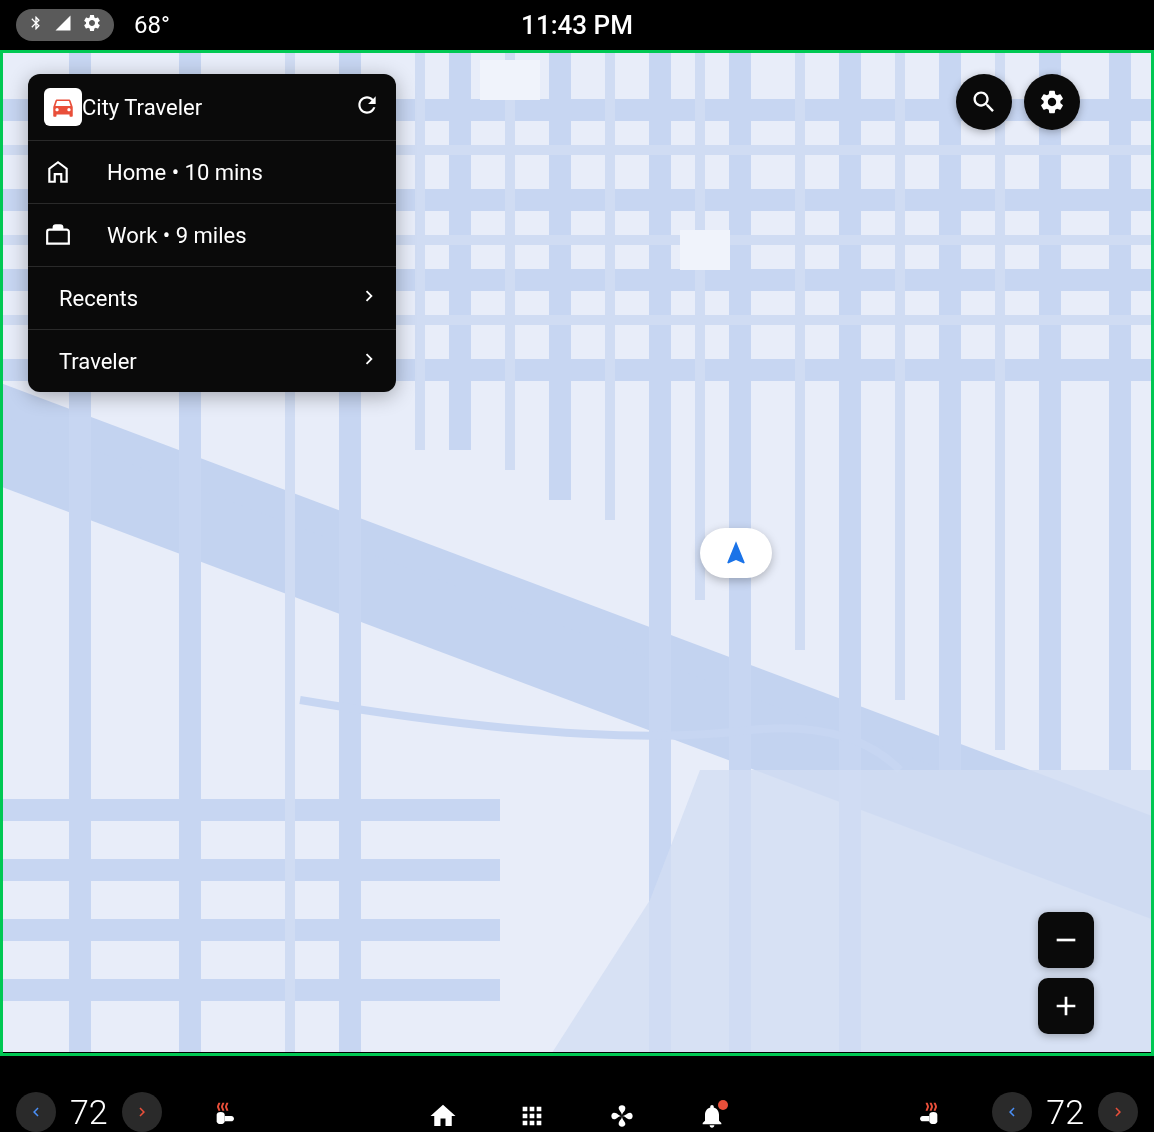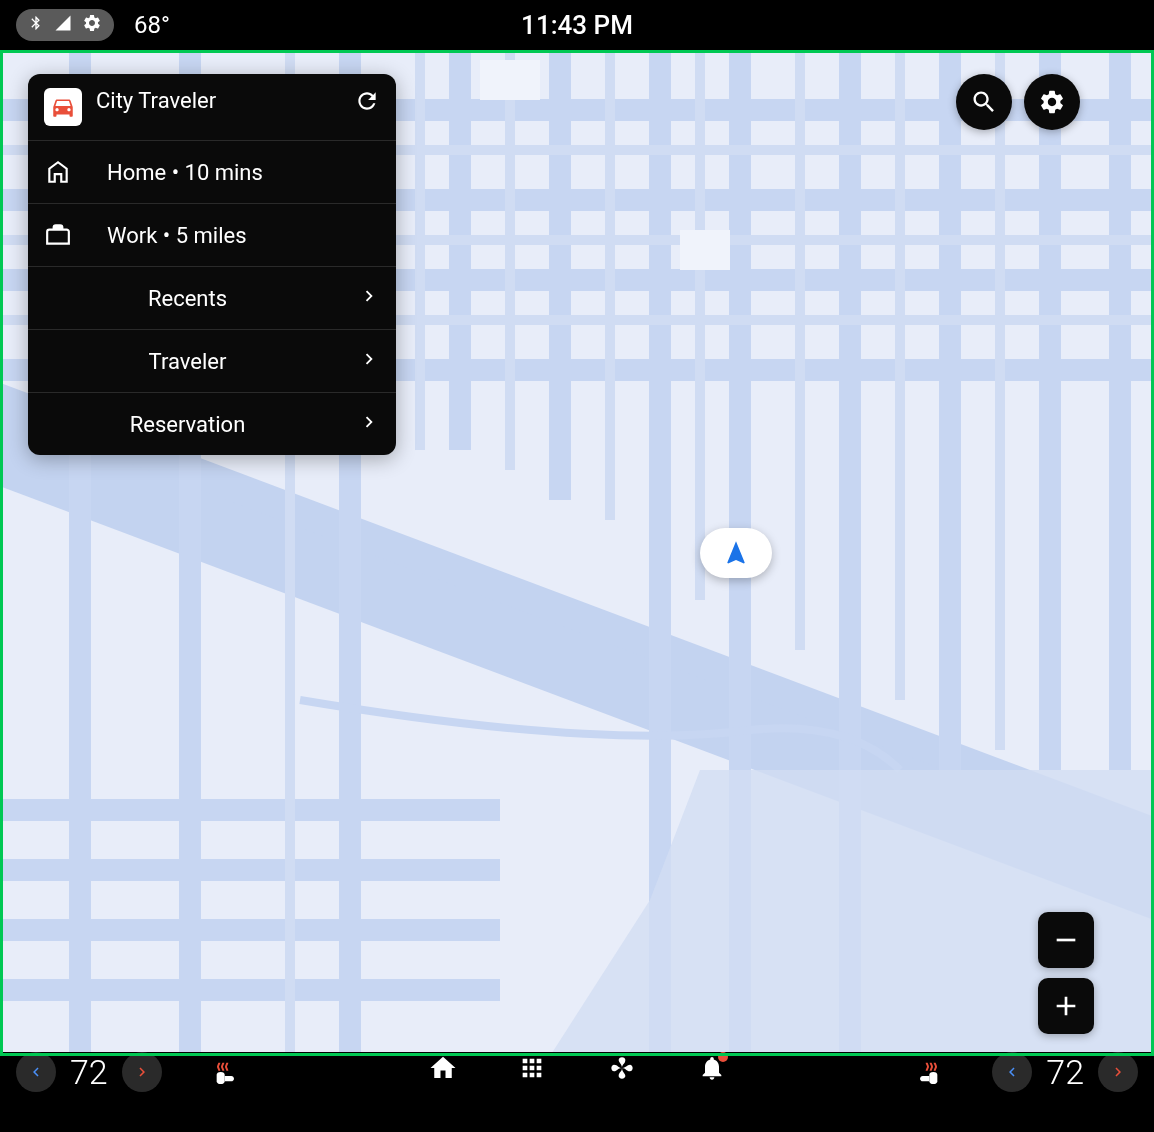--- a/index.html
+++ b/index.html
@@ -82,23 +82,23 @@
       left: 28px;
       width: 368px;
       background: #0a0a0a;
       border-radius: 12px;
       overflow: hidden;
       box-shadow: 0 4px 20px rgba(0,0,0,0.3);
       z-index: 50;
     }
     .nav-header {
       display: flex;
-      align-items: flex-start;
+      align-items: center;
       padding: 14px 16px;
-      gap: 14px;
+      gap: 0;
       border-bottom: 1px solid #2a2a2a;
     }
     .app-icon {
       width: 38px;
       height: 38px;
       background: #fff;
       border-radius: 6px;
       display: flex;
       align-items: center;
       justify-content: center;
@@ -127,21 +127,21 @@
       display: flex;
       justify-content: center;
     }
     .nav-item-icon svg { fill: #fff; }
     .nav-item-text {
       color: #fff;
       font-size: 22px;
       flex: 1;
     }
     .nav-item.no-icon { padding-left: 16px; }
-    .nav-item.no-icon .nav-item-text { margin-left: 8px; text-align: center; }
+    .nav-item.no-icon .nav-item-text { margin-left: 15px; }
     .chevron svg { fill: #fff; }
     
     
     .map-controls-tr {
       position: absolute;
       top: 24px;
       right: 74px;
       display: flex;
       gap: 12px;
       z-index: 50;
@@ -201,21 +201,21 @@
     
     
     .bottom-bar {
       position: absolute;
       bottom: 0;
       left: 0;
       right: 0;
       height: 80px;
       background: #000;
       display: flex;
-      align-items: flex-start;
+      align-items: flex-end;
       justify-content: space-between;
       padding: 0 16px;
     }
     .climate-group {
       display: flex;
       align-items: center;
       gap: 8px;
     }
     .arrow-btn {
       width: 40px;
@@ -363,49 +363,41 @@
       </span>
       <span class="nav-item-text">Home • 10 mins</span>
     </div>
 
     <div class="nav-item">
       <span class="nav-item-icon">
         <svg width="26" height="26" viewBox="0 0 24 24">
             <path d="M20 7h-4V5c0-1.1-.9-2-2-2h-4c-1.1 0-2 .9-2 2v2H4c-1.1 0-2 .9-2 2v11h20V9c0-1.1-.9-2-2-2zM10 5h4v2h-4V5z" fill="none" stroke="#fff" stroke-width="2"></path>
           </svg>
       </span>
-      <span class="nav-item-text">Work • 5 miles</span>
+      <span class="nav-item-text">Work • 9 miles</span>
     </div>
 
     <div class="nav-item no-icon">
       <span class="nav-item-text">Recents</span>
       <span class="chevron">
         <svg width="22" height="22" viewBox="0 0 24 24">
             <path d="M10 6L8.59 7.41 13.17 12l-4.58 4.59L10 18l6-6z"></path>
           </svg>
       </span>
     </div>
 
     <div class="nav-item no-icon">
       <span class="nav-item-text">Traveler</span>
       <span class="chevron">
         <svg width="22" height="22" viewBox="0 0 24 24">
             <path d="M10 6L8.59 7.41 13.17 12l-4.58 4.59L10 18l6-6z"></path>
           </svg>
       </span>
     </div>
 
-    <div class="nav-item no-icon">
-      <span class="nav-item-text">Reservation</span>
-      <span class="chevron">
-        <svg width="22" height="22" viewBox="0 0 24 24">
-            <path d="M10 6L8.59 7.41 13.17 12l-4.58 4.59L10 18l6-6z"></path>
-          </svg>
-      </span>
-    </div>
   </div>
   
   
   <div class="map-controls-tr">
     <div class="circle-btn">
       <svg width="28" height="28" viewBox="0 0 24 24">
           <path d="M15.5 14h-.79l-.28-.27C15.41 12.59 16 11.11 16 9.5 16 5.91 13.09 3 9.5 3S3 5.91 3 9.5 5.91 16 9.5 16c1.61 0 3.09-.59 4.23-1.57l.27.28v.79l5 4.99L20.49 19l-4.99-5zm-6 0C7.01 14 5 11.99 5 9.5S7.01 5 9.5 5 14 7.01 14 9.5 11.99 14 9.5 14z"></path>
         </svg>
     </div>
     <div class="circle-btn">

